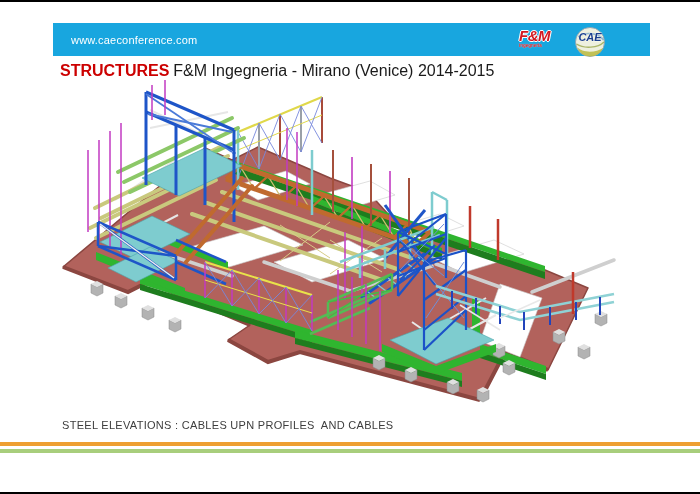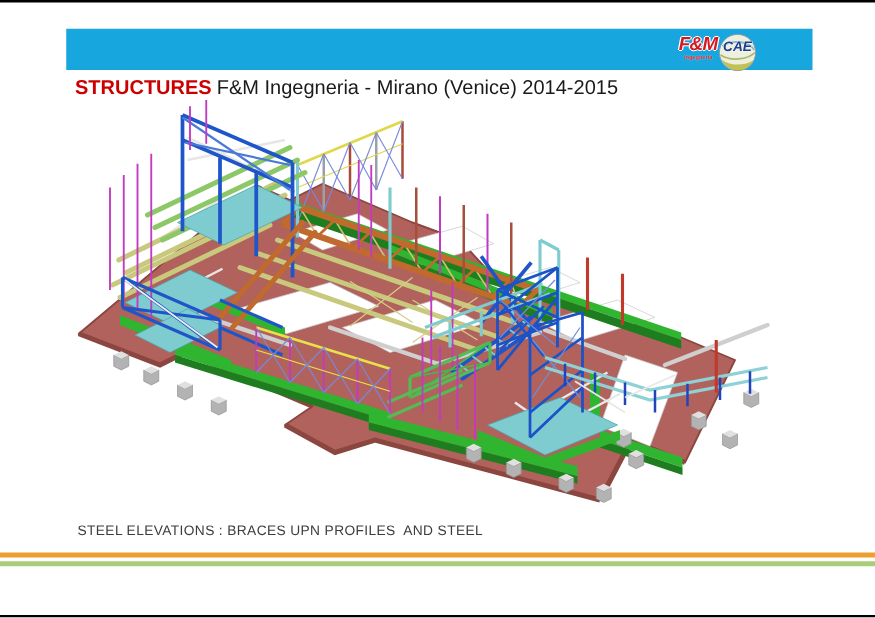--- a/index.html
+++ b/index.html
@@ -5,21 +5,21 @@
   * { margin:0; padding:0; box-sizing:border-box; }
   html,body { width:700px; height:494px; background:#fff; font-family:"Liberation Sans", sans-serif; overflow:hidden; }
   .slide { position:relative; width:700px; height:494px; background:#fff; }
   .border-top, .border-bottom { position:absolute; left:0; width:700px; height:2px; background:#000; }
   .border-top { top:0; }
   .border-bottom { bottom:0; }
 
   .header-bar { position:absolute; left:53px; top:23px; width:597px; height:33px; background:#18a6df; display:flex; align-items:center; }
   .header-url { color:#ffffff; font-size:11px; margin-left:18px; letter-spacing:0.2px; }
 
-  .fm-logo { position:absolute; right:76px; top:5px; text-align:center; line-height:1; }
+  .fm-logo { position:absolute; right:100px; top:5px; line-height:1; }
   .fm-logo .fm-main { font-size:15px; font-weight:bold; font-style:italic; color:#d31a22;
      text-shadow:-1px 0 #fff, 1px 0 #fff, 0 -1px #fff, 0 1px #fff; letter-spacing:-0.5px;}
   .fm-logo .fm-sub { font-size:4.5px; font-weight:bold; color:#d31a22; margin-top:1px;
      text-shadow:0 0 1px #fff; }
 
   .cae-logo { position:absolute; right:42px; top:0px; width:36px; height:36px; }
 
   .title-line { position:absolute; left:60px; top:62px; font-size:16px; white-space:nowrap; }
   .title-keyword { color:#cc0000; font-weight:bold; }
   .title-rest { color:#1a1a1a; font-weight:normal; margin-left:4px; }
@@ -32,20 +32,21 @@
   .stripe-green  { position:absolute; left:0; top:449px; width:700px; height:4px; background:#a8ce7c; }
 </style>
 </head>
 <body>
 
 <div class="slide">
   <div class="border-top"></div>
   <div class="border-bottom"></div>
 
   <div class="header-bar">
+    <span class="header-url">www.caeconference.com</span>
     <div class="fm-logo">
       <div class="fm-main">F&amp;M</div>
       <div class="fm-sub">ingegneria</div>
     </div>
     <svg class="cae-logo" viewBox="0 0 36 36">
       <circle cx="18" cy="19" r="14.5" fill="#eef0df" stroke="#8899aa" stroke-width="0.8"></circle>
       <path d="M5 24 A14.5 14.5 0 0 0 18 33.5 A14.5 14.5 0 0 0 31 25 C 24 30 10 30 5 24 Z" fill="#b9b93e" opacity="0.85"></path>
       <path d="M6 14 C 12 9 26 9 31.5 17" fill="none" stroke="#7aaacc" stroke-width="1.6" opacity="0.8"></path>
       <path d="M4.5 21 C 12 26 26 25 32 19" fill="none" stroke="#9aa84a" stroke-width="1.4" opacity="0.8"></path>
       <text x="18" y="18" text-anchor="middle" font-size="11" font-weight="bold" font-style="italic" fill="#1c3f8f" stroke="#ffffff" stroke-width="0.5" paint-order="stroke">CAE</text>
@@ -414,17 +415,17 @@
     </g>
 
     <g stroke="#c0392b" stroke-width="2.5">
       <line x1="470" y1="206" x2="470" y2="248"></line>
       <line x1="498" y1="219" x2="498" y2="260"></line>
       <line x1="573" y1="272" x2="573" y2="314"></line>
     </g>
   </svg>
   </div>
 
-  <div class="caption">STEEL ELEVATIONS : BRACES UPN PROFILES  AND STEEL</div>
+  <div class="caption">STEEL ELEVATIONS : CABLES UPN PROFILES  AND CABLES</div>
 
   <div class="stripe-orange"></div>
   <div class="stripe-green"></div>
 </div>
 
 </body></html>

